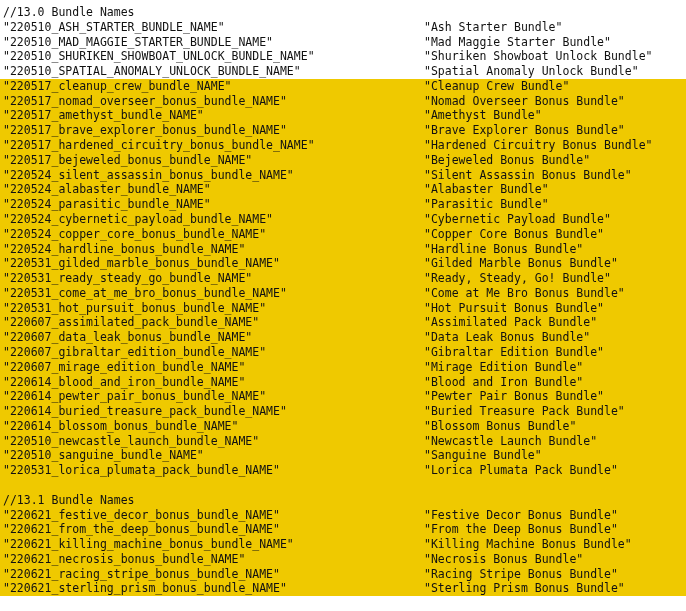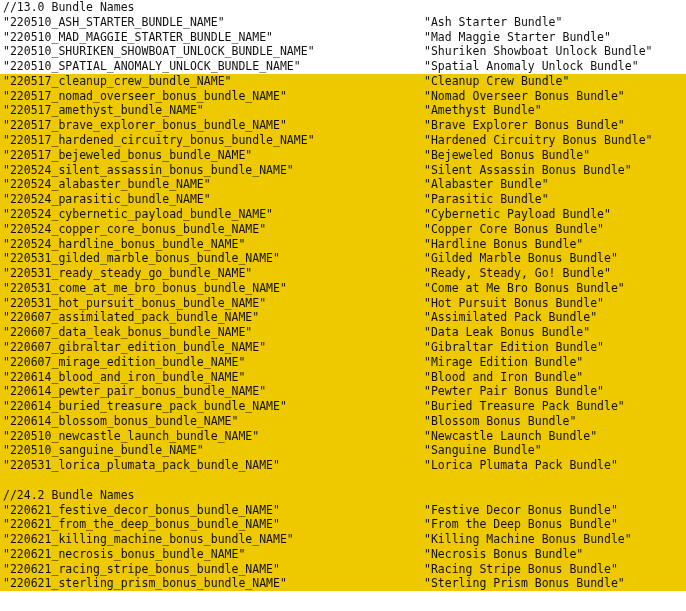--- a/index.html
+++ b/index.html
@@ -17,20 +17,21 @@
 
   #code-view {
     position: relative;
     width: 686px;
     height: 611px;
     background: #ffffff;
     font-family: "DejaVu Sans Mono", "Liberation Mono", monospace;
     font-size: 11.5px;
     line-height: 14.79px;
     color: #111111;
+    padding-top: 5px;
     box-sizing: border-box;
     -webkit-font-smoothing: none;
   }
 
   .code-line {
     position: relative;
     height: 14.79px;
     line-height: 14.79px;
     white-space: pre;
     padding-left: 3px;
@@ -88,20 +89,20 @@
     <div class="code-line hl" style="background: rgb(239, 201, 0);"><span class="col-key">"220607_gibraltar_edition_bundle_NAME"</span><span class="col-val">"Gibraltar Edition Bundle"</span></div>
     <div class="code-line hl" style="background: rgb(239, 201, 0);"><span class="col-key">"220607_mirage_edition_bundle_NAME"</span><span class="col-val">"Mirage Edition Bundle"</span></div>
     <div class="code-line hl" style="background: rgb(239, 201, 0);"><span class="col-key">"220614_blood_and_iron_bundle_NAME"</span><span class="col-val">"Blood and Iron Bundle"</span></div>
     <div class="code-line hl" style="background: rgb(239, 201, 0);"><span class="col-key">"220614_pewter_pair_bonus_bundle_NAME"</span><span class="col-val">"Pewter Pair Bonus Bundle"</span></div>
     <div class="code-line hl" style="background: rgb(239, 201, 0);"><span class="col-key">"220614_buried_treasure_pack_bundle_NAME"</span><span class="col-val">"Buried Treasure Pack Bundle"</span></div>
     <div class="code-line hl" style="background: rgb(239, 201, 0);"><span class="col-key">"220614_blossom_bonus_bundle_NAME"</span><span class="col-val">"Blossom Bonus Bundle"</span></div>
     <div class="code-line hl" style="background: rgb(239, 201, 0);"><span class="col-key">"220510_newcastle_launch_bundle_NAME"</span><span class="col-val">"Newcastle Launch Bundle"</span></div>
     <div class="code-line hl" style="background: rgb(239, 201, 0);"><span class="col-key">"220510_sanguine_bundle_NAME"</span><span class="col-val">"Sanguine Bundle"</span></div>
     <div class="code-line hl" style="background: rgb(239, 201, 0);"><span class="col-key">"220531_lorica_plumata_pack_bundle_NAME"</span><span class="col-val">"Lorica Plumata Pack Bundle"</span></div>
     <div class="code-line hl" style="background: rgb(239, 201, 0);">&nbsp;</div>
-    <div class="code-line hl" style="background: rgb(239, 201, 0);"><span class="comment">//24.2 Bundle Names</span></div>
+    <div class="code-line hl" style="background: rgb(239, 201, 0);"><span class="comment">//13.1 Bundle Names</span></div>
     <div class="code-line hl" style="background: rgb(239, 201, 0);"><span class="col-key">"220621_festive_decor_bonus_bundle_NAME"</span><span class="col-val">"Festive Decor Bonus Bundle"</span></div>
     <div class="code-line hl" style="background: rgb(239, 201, 0);"><span class="col-key">"220621_from_the_deep_bonus_bundle_NAME"</span><span class="col-val">"From the Deep Bonus Bundle"</span></div>
     <div class="code-line hl" style="background: rgb(239, 201, 0);"><span class="col-key">"220621_killing_machine_bonus_bundle_NAME"</span><span class="col-val">"Killing Machine Bonus Bundle"</span></div>
     <div class="code-line hl" style="background: rgb(239, 201, 0);"><span class="col-key">"220621_necrosis_bonus_bundle_NAME"</span><span class="col-val">"Necrosis Bonus Bundle"</span></div>
     <div class="code-line hl" style="background: rgb(239, 201, 0);"><span class="col-key">"220621_racing_stripe_bonus_bundle_NAME"</span><span class="col-val">"Racing Stripe Bonus Bundle"</span></div>
     <div class="code-line hl" style="background: rgb(239, 201, 0);"><span class="col-key">"220621_sterling_prism_bonus_bundle_NAME"</span><span class="col-val">"Sterling Prism Bonus Bundle"</span></div>
   </div>
 
 </body></html>

